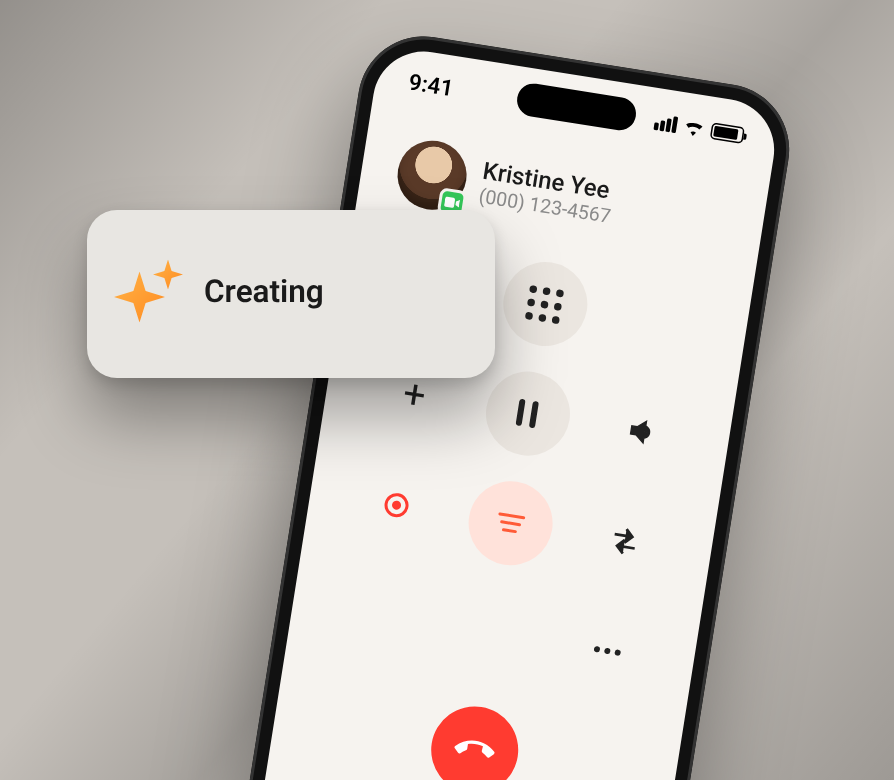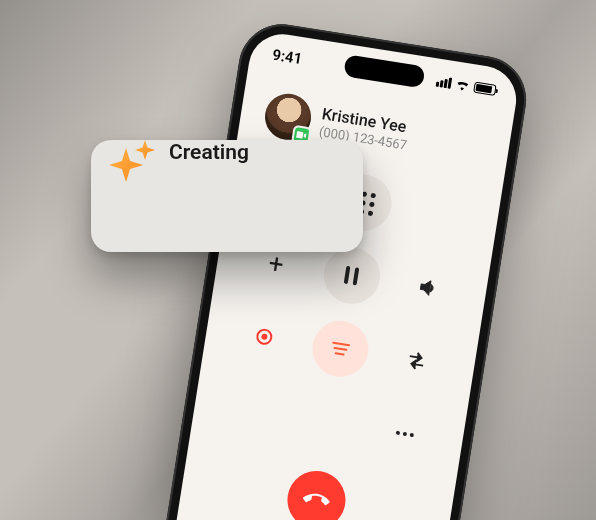--- a/index.html
+++ b/index.html
@@ -43,21 +43,21 @@
   .record::after{content:"";position:absolute;inset:3px;background:#ff3b30;border-radius:50%;}
   .menulines{display:flex;flex-direction:column;gap:3px;align-items:center;}
   .menulines i{height:2px;background:currentColor;border-radius:2px;}
   .menulines i:nth-child(1){width:18px}.menulines i:nth-child(2){width:14px}.menulines i:nth-child(3){width:10px}
   .more-dots{display:flex;gap:3px;}
   .more-dots i{width:4px;height:4px;background:#222;border-radius:50%;}
   .end-row{display:flex;justify-content:center;margin-top:22px;}
   .end-call{width:58px;height:58px;border-radius:50%;background:#ff3b30;display:flex;align-items:center;justify-content:center;cursor:pointer;}
   .end-call svg{width:26px;height:26px;fill:#fff;transform:rotate(135deg);}
   
-  .toast{position:absolute;left:58px;top:140px;width:272px;height:112px;background:#e8e6e2;border-radius:20px;box-shadow:0 26px 44px rgba(0,0,0,0.35),0 4px 10px rgba(0,0,0,0.15);display:flex;align-items:flex-start;gap:14px;padding:0 18px;margin-left:33px;}
+  .toast{position:absolute;left:58px;top:140px;width:272px;height:112px;background:#e8e6e2;border-radius:20px;box-shadow:0 26px 44px rgba(0,0,0,0.35),0 4px 10px rgba(0,0,0,0.15);display:flex;align-items:center;gap:14px;padding:0 18px;}
   .sparkles{position:relative;width:46px;height:46px;flex-shrink:0;}
   .spark{position:absolute;background:linear-gradient(135deg,#ffb347,#ff8a1f);}
   .spark.big{width:34px;height:34px;left:0;top:8px;clip-path:polygon(50% 0,62% 38%,100% 50%,62% 62%,50% 100%,38% 62%,0 50%,38% 38%);filter:drop-shadow(0 2px 3px rgba(180,90,0,0.5));}
   .spark.small{width:20px;height:20px;left:26px;top:0;clip-path:polygon(50% 0,62% 38%,100% 50%,62% 62%,50% 100%,38% 62%,0 50%,38% 38%);filter:drop-shadow(0 2px 3px rgba(180,90,0,0.5));}
   .toast-text{font-size:21px;font-weight:600;color:#1a1a1a;line-height:1.2;}
 </style>
 </head>
 <body>
 
 <div class="bg-shadows"></div>

